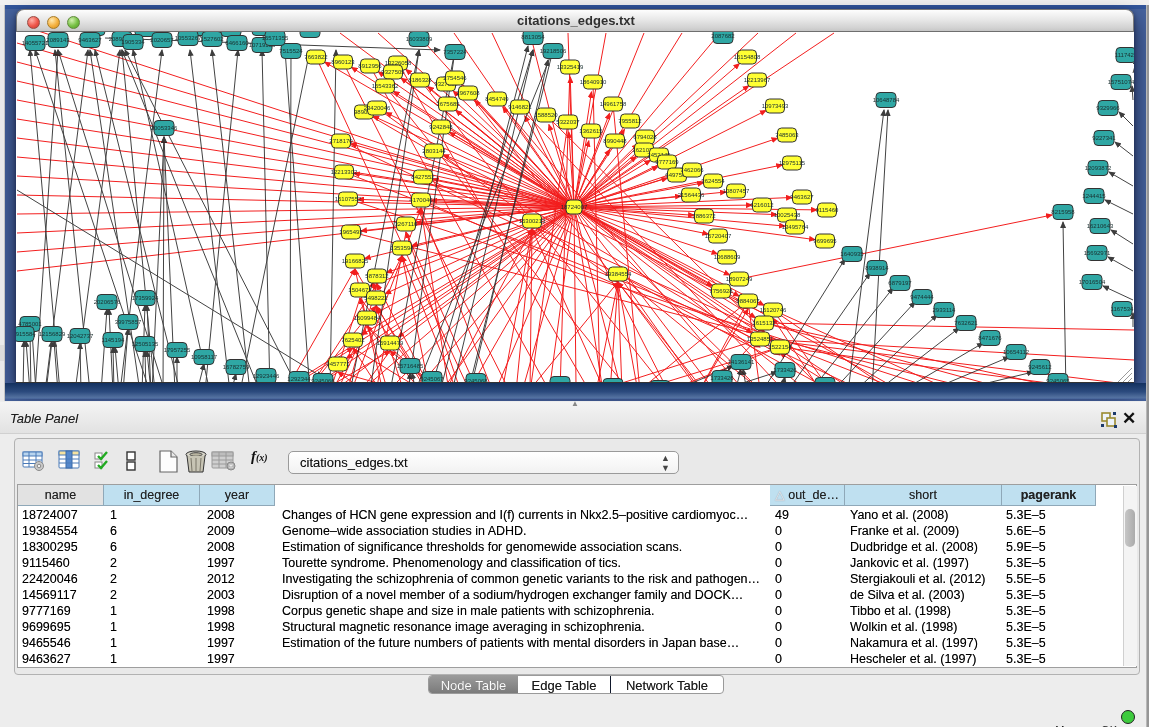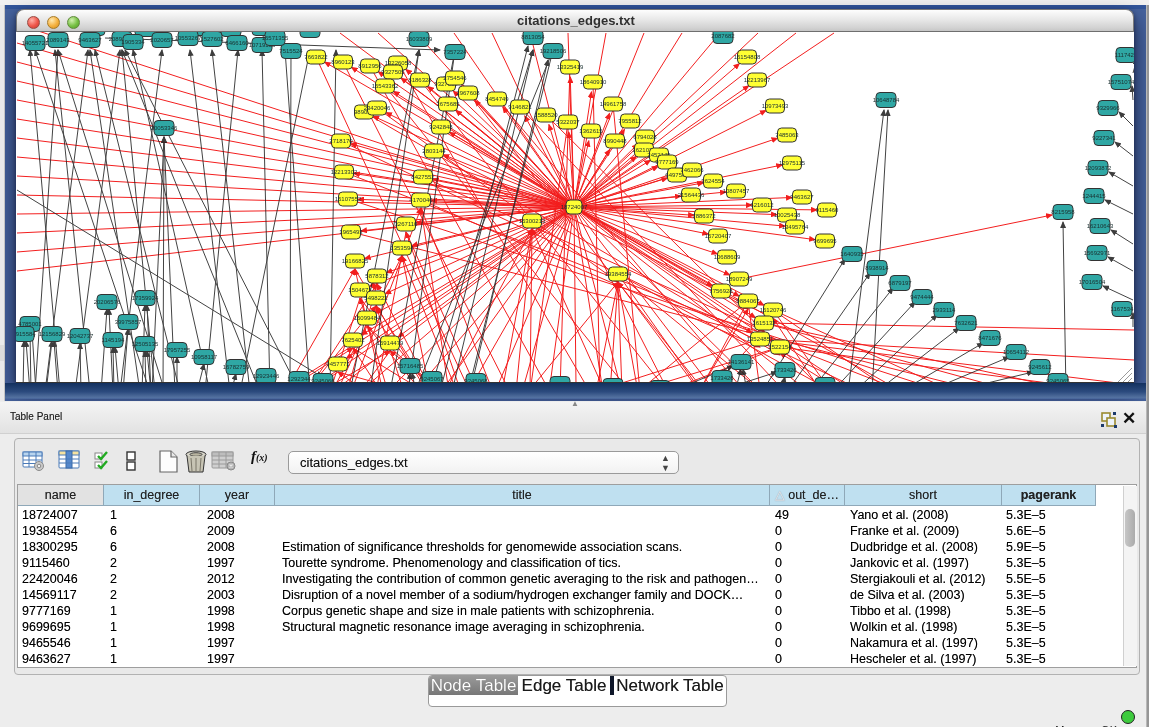--- a/index.html
+++ b/index.html
@@ -23,44 +23,44 @@
 #tl3{left:50px;background:radial-gradient(circle at 35% 30%, #d2f0b0, #76c043 55%, #549a28);border:1px solid #5f8a3a;}
 #canvas{left:0;top:23px;width:1118px;height:351px;background:#fff;overflow:hidden;
  border-bottom:1px solid #333;box-sizing:border-box;}
 #bottomband{left:0;top:378px;width:1142px;height:16px;
  background:linear-gradient(#13315f,#2c4b7e 55%,#53719f 90%,#47659b);}
 
 #lefttab{left:0;top:345px;width:4px;height:16px;background:#dcdcdc;}
 
 #panel{left:0;top:401px;width:1146px;height:326px;background:#ededed;}
 #pbar{left:0;top:1px;width:1146px;height:31px;background:linear-gradient(#f4f4f4,#e2e2e2);border-bottom:1px solid #d0d0d0;}
-#ptitle{left:10px;top:9px;font-size:10px;color:#1e1e1e;text-shadow:0 0 .4px rgba(0,0,0,.4);}
+#ptitle{left:10px;top:9px;font-size:13px;color:#1e1e1e;text-shadow:0 0 .4px rgba(0,0,0,.4);font-style:italic;}
 #caret{left:571px;top:-3px;font-size:8px;color:#888;}
 #closex{left:1122px;top:6px;font-size:17px;font-weight:bold;color:#111;}
 #inset{left:14px;top:37px;width:1124px;height:235px;background:#e9e9e9;border:1px solid #b2b2b2;border-radius:4px;}
 
 .ic{position:absolute;top:11px;}
 #dropdown{left:273px;top:12px;width:391px;height:23px;background:linear-gradient(#ffffff,#f2f2f2);
  border:1px solid #9a9a9a;border-radius:5px;box-sizing:border-box;}
 #ddtext{left:11px;top:3px;font-size:13px;color:#111;text-shadow:0 0 .4px rgba(0,0,0,.4);}
 #ddspin{left:372px;top:1px;font-size:9px;color:#444;line-height:10px;text-align:center;}
 
 #tbl{left:2px;top:45px;width:1120px;height:184px;background:#fff;border:1px solid #9e9e9e;box-sizing:border-box;}
 .th{position:absolute;top:0;height:21px;background:#bfe0f0;border-right:1px solid #8fa8b8;border-bottom:1px solid #8fa8b8;
  box-sizing:border-box;font-size:12.5px;color:#222;text-align:center;line-height:21px;text-shadow:0 0 .4px rgba(0,0,0,.45);}
 .tr{position:absolute;left:0;width:1100px;height:16px;font-size:12.5px;color:#000;text-shadow:0 0 .4px rgba(0,0,0,.5);}
 .tr span{position:absolute;top:0;line-height:16px;white-space:nowrap;}
 #vscroll{left:1105px;top:1px;width:13px;height:180px;background:#f4f4f4;border-left:1px solid #d0d0d0;}
 #vthumb{left:1px;top:23px;width:10px;height:38px;background:linear-gradient(90deg,#c6c6c6,#ababab);border-radius:5px;}
 
-#tabs{left:428px;top:274px;height:32px;border:1px solid #9a9a9a;border-radius:4px;overflow:hidden;background:#fff;
- font-size:17px;line-height:19px;box-sizing:border-box;}
+#tabs{left:428px;top:274px;height:19px;border:1px solid #9a9a9a;border-radius:4px;overflow:hidden;background:#fff;
+ font-size:13px;line-height:19px;box-sizing:border-box;}
 .tab{float:left;height:19px;text-align:center;color:#1a1a1a;text-shadow:0 0 .5px rgba(0,0,0,.55);}
 #tab1{width:89px;background:linear-gradient(#9a9a9a,#777);color:#fff;}
-#tab2{width:92px;border-right:4px solid #0f172a;text-align:center;}
+#tab2{width:92px;border-right:1px solid #0f172a;text-align:center;}
 #tab3{width:112px;}
 #mem{left:0px;top:323px;width:1117px;text-align:right;font-size:11px;color:#111;text-decoration:underline;}
 #memdot{left:1121px;top:309px;width:12px;height:12px;border-radius:50%;background:#3ecb3e;border:1.5px solid #222;}
 svg text{user-select:none;}
 </style></head>
 <body>
 <div id="stage">
  <div id="topstrip" class="abs"></div>
  <div id="desk" class="abs">
    <div id="deskband" class="abs"></div>
@@ -762,41 +762,42 @@
      <div class="ic" style="left:236px;top:9px;font-size:15px;font-style:italic;font-weight:bold;color:#111;font-family:'Liberation Serif',serif;">f<span style="font-size:10px;">(x)</span></div>
      <div id="dropdown" class="abs">
         <div id="ddtext" class="abs">citations_edges.txt</div>
         <div id="ddspin" class="abs">▲<br>▼</div>
      </div>
 
      <div id="tbl" class="abs">
         <div class="th" style="left:0px;width:86px;background:#e2e2e2;">name</div>
         <div class="th" style="left:86px;width:96px;">in_degree</div>
         <div class="th" style="left:182px;width:75px;">year</div>
-        <div class="th" style="left:257px;width:495px;">title</div>
         <div class="th" style="left:752px;width:75px;"><span style="color:#f8f8f8;text-shadow:0 0 1px #667;">△</span> out_de…</div>
         <div class="th" style="left:827px;width:157px;">short</div>
         <div class="th" style="left:984px;width:94px;font-weight:bold;">pagerank</div>
         <div id="vscroll" class="abs">
             <div id="vthumb" class="abs"></div>
           </div>
      </div>
      <div class="abs" style="left:-14px;top:-438px;">
           <div class="tr" style="top:506px">
             <span style="left:21px">18724007</span>
             <span style="left:109px">1</span>
             <span style="left:206px">2008</span>
+            <span style="left:281px">Changes of HCN gene expression and I(f) currents in Nkx2.5–positive cardiomyoc…</span>
             <span style="left:774px">49</span>
             <span style="left:849px">Yano et al. (2008)</span>
             <span style="left:1005px">5.3E–5</span>
           </div>
           <div class="tr" style="top:522px">
             <span style="left:21px">19384554</span>
             <span style="left:109px">6</span>
             <span style="left:206px">2009</span>
+            <span style="left:281px">Genome–wide association studies in ADHD.</span>
             <span style="left:774px">0</span>
             <span style="left:849px">Franke et al. (2009)</span>
             <span style="left:1005px">5.6E–5</span>
           </div>
           <div class="tr" style="top:538px">
             <span style="left:21px">18300295</span>
             <span style="left:109px">6</span>
             <span style="left:206px">2008</span>
             <span style="left:281px">Estimation of significance thresholds for genomewide association scans.</span>
             <span style="left:774px">0</span>
@@ -809,21 +810,21 @@
             <span style="left:206px">1997</span>
             <span style="left:281px">Tourette syndrome. Phenomenology and classification of tics.</span>
             <span style="left:774px">0</span>
             <span style="left:849px">Jankovic et al. (1997)</span>
             <span style="left:1005px">5.3E–5</span>
           </div>
           <div class="tr" style="top:570px">
             <span style="left:21px">22420046</span>
             <span style="left:109px">2</span>
             <span style="left:206px">2012</span>
-            <span style="left:281px">Investigating the contribution of common genetic averaging to the risk and pathogen…</span>
+            <span style="left:281px">Investigating the schizophrenia of common genetic variants to the risk and pathogen…</span>
             <span style="left:774px">0</span>
             <span style="left:849px">Stergiakouli et al. (2012)</span>
             <span style="left:1005px">5.5E–5</span>
           </div>
           <div class="tr" style="top:586px">
             <span style="left:21px">14569117</span>
             <span style="left:109px">2</span>
             <span style="left:206px">2003</span>
             <span style="left:281px">Disruption of a novel member of a sodium/hydrogen exchanger family and DOCK…</span>
             <span style="left:774px">0</span>
@@ -845,20 +846,21 @@
             <span style="left:206px">1998</span>
             <span style="left:281px">Structural magnetic resonance image averaging in schizophrenia.</span>
             <span style="left:774px">0</span>
             <span style="left:849px">Wolkin et al. (1998)</span>
             <span style="left:1005px">5.3E–5</span>
           </div>
           <div class="tr" style="top:634px">
             <span style="left:21px">9465546</span>
             <span style="left:109px">1</span>
             <span style="left:206px">1997</span>
+            <span style="left:281px">Estimation of the future numbers of patients with mental disorders in Japan base…</span>
             <span style="left:774px">0</span>
             <span style="left:849px">Nakamura et al. (1997)</span>
             <span style="left:1005px">5.3E–5</span>
           </div>
           <div class="tr" style="top:650px">
             <span style="left:21px">9463627</span>
             <span style="left:109px">1</span>
             <span style="left:206px">1997</span>
             <span style="left:774px">0</span>
             <span style="left:849px">Hescheler et al. (1997)</span>

